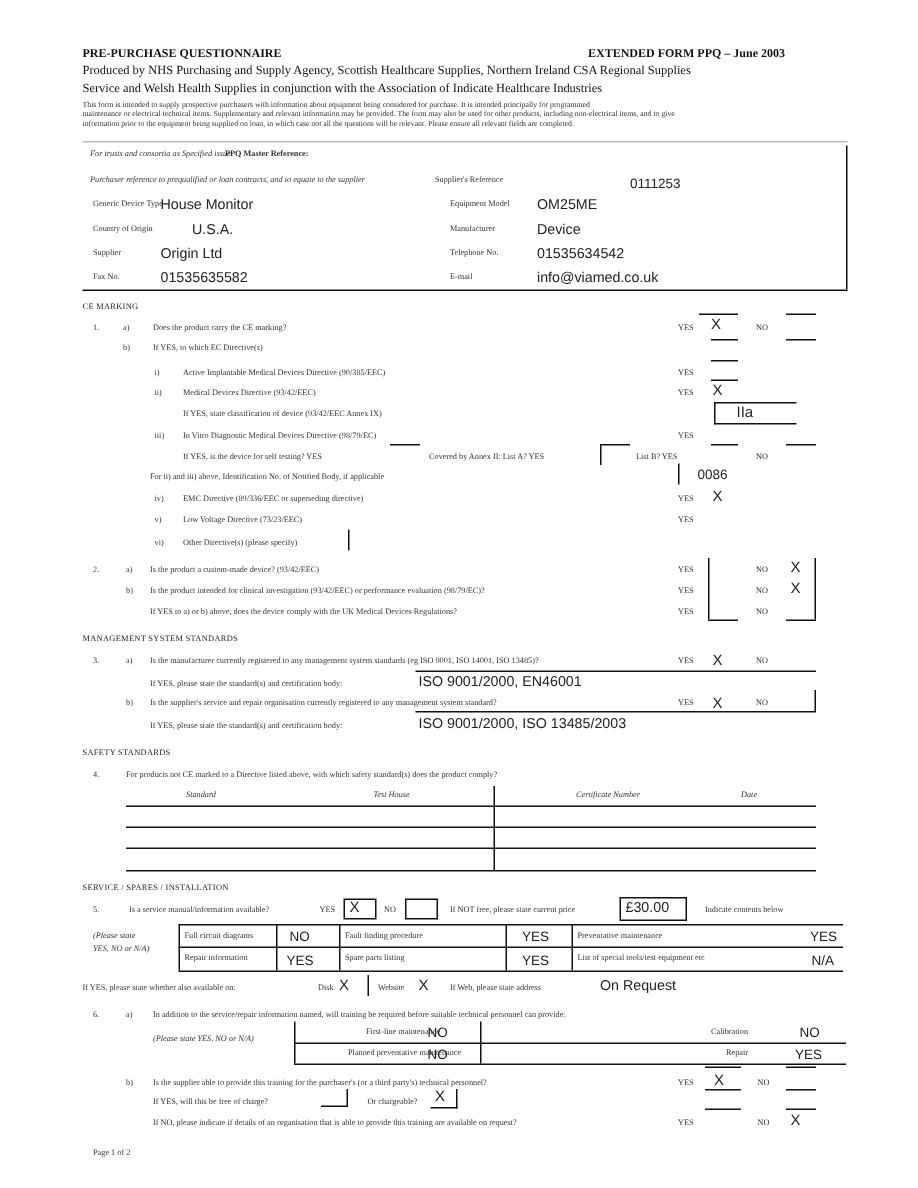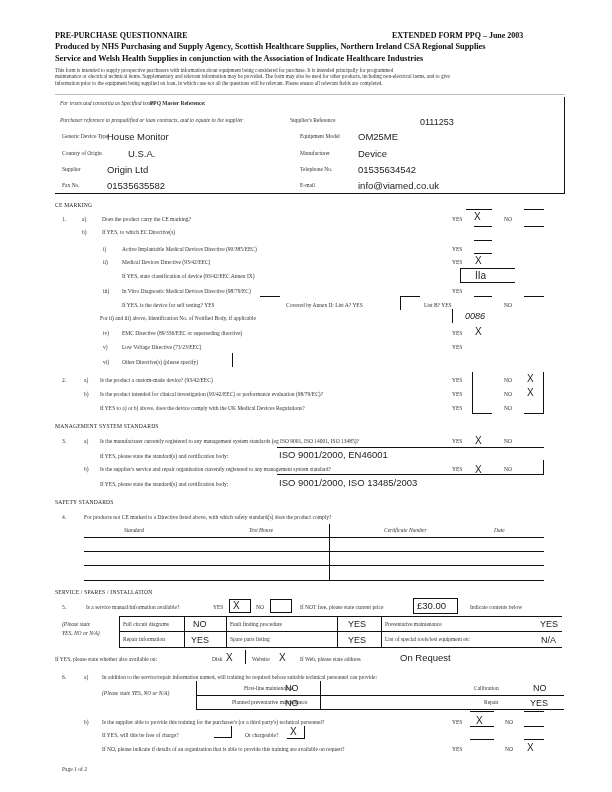--- a/index.html
+++ b/index.html
@@ -1,19 +1,19 @@
 <!DOCTYPE html>
 <html><head>
 <meta charset="utf-8">
 <style>
   html, body { margin:0; padding:0; background:#fff; }
   body { width:612px; height:792px; position:relative; overflow:hidden; font-family:"Liberation Serif", serif; color:#111; }
   .abs { position:absolute; }
   .hdr { font-weight:bold; font-size:8px; }
-  .sub { font-weight:bold; font-size:8.3px; }
+  .sub { font-weight:normal; font-size:8.3px; }
   .intro { font-size:5.2px; line-height:6.4px; color:#333; }
   .lbl { font-size:5.5px; color:#333; white-space:nowrap; }
   .lbl-i { font-size:5.5px; color:#333; font-style:italic; white-space:nowrap; }
   .val { font-family:"Liberation Sans", sans-serif; font-size:9.5px; color:#222; white-space:nowrap; }
   .valsm { font-family:"Liberation Sans", sans-serif; font-size:9px; color:#222; white-space:nowrap; }
   .sec { font-size:5.6px; color:#222; letter-spacing:0.2px; white-space:nowrap; }
   .hl { position:absolute; height:0; border-top:1px solid #111; }
   .vl { position:absolute; width:0; border-left:1px solid #111; }
   .box { position:absolute; border:1px solid #111; box-sizing:border-box; }
   .mark { font-family:"Liberation Sans", sans-serif; font-size:10px; color:#222; position:absolute; }
@@ -83,41 +83,41 @@
 <div class="hl" style="left:474px;top:240px;width:18px;"></div>
 <div class="mark" style="left:476px;top:244px;"></div>
 <div class="hl" style="left:474px;top:253px;width:18px;"></div>
 
 <div class="abs lbl" style="left:103px;top:259px;">ii)</div>
 <div class="abs lbl" style="left:122px;top:259px;">Medical Devices Directive (93/42/EEC)</div>
 <div class="abs lbl" style="left:452px;top:259px;">YES</div>
 <div class="mark" style="left:475px;top:255px;">X</div>
 
 <div class="abs lbl" style="left:122px;top:273px;">If YES, state classification of device (93/42/EEC Annex IX)</div>
-<div class="box" style="left:460px;top:268px;width:55px;height:15px;border-right:none;">
+<div class="box" style="left:476px;top:268px;width:55px;height:15px;border-right:none;">
   <span class="mark" style="left:14px;top:1px;">IIa</span>
 </div>
 
 <div class="abs lbl" style="left:103px;top:288px;">iii)</div>
 <div class="abs lbl" style="left:122px;top:288px;">In Vitro Diagnostic Medical Devices Directive (98/79/EC)</div>
 <div class="abs lbl" style="left:452px;top:288px;">YES</div>
 
 <div class="abs lbl" style="left:122px;top:302px;">If YES, is the device for self testing?  YES</div>
 <div class="hl" style="left:260px;top:296px;width:20px;"></div>
 <div class="abs lbl" style="left:286px;top:302px;">Covered by Annex II:  List A?  YES</div>
 <div class="vl" style="left:400px;top:296px;height:14px;"></div>
 <div class="hl" style="left:400px;top:296px;width:20px;"></div>
 <div class="abs lbl" style="left:424px;top:302px;">List B?  YES</div>
 <div class="hl" style="left:474px;top:296px;width:18px;"></div>
 <div class="abs lbl" style="left:504px;top:302px;">NO</div>
 <div class="hl" style="left:524px;top:296px;width:20px;"></div>
 
 <div class="abs lbl" style="left:100px;top:315px;">For ii) and iii) above, Identification No. of Notified Body, if applicable</div>
 <div class="vl" style="left:452px;top:309px;height:14px;"></div>
-<div class="abs valsm" style="left:465px;top:311px;font-style:italic;">0086</div>
+<div class="abs valsm" style="left:465px;top:311px;">0086</div>
 
 <div class="abs lbl" style="left:103px;top:330px;">iv)</div>
 <div class="abs lbl" style="left:122px;top:330px;">EMC Directive (89/336/EEC or superseding directive)</div>
 <div class="abs lbl" style="left:452px;top:330px;">YES</div>
 <div class="mark" style="left:475px;top:326px;">X</div>
 
 <div class="abs lbl" style="left:103px;top:344px;">v)</div>
 <div class="abs lbl" style="left:122px;top:344px;">Low Voltage Directive (73/23/EEC)</div>
 <div class="abs lbl" style="left:452px;top:344px;">YES</div>
 

